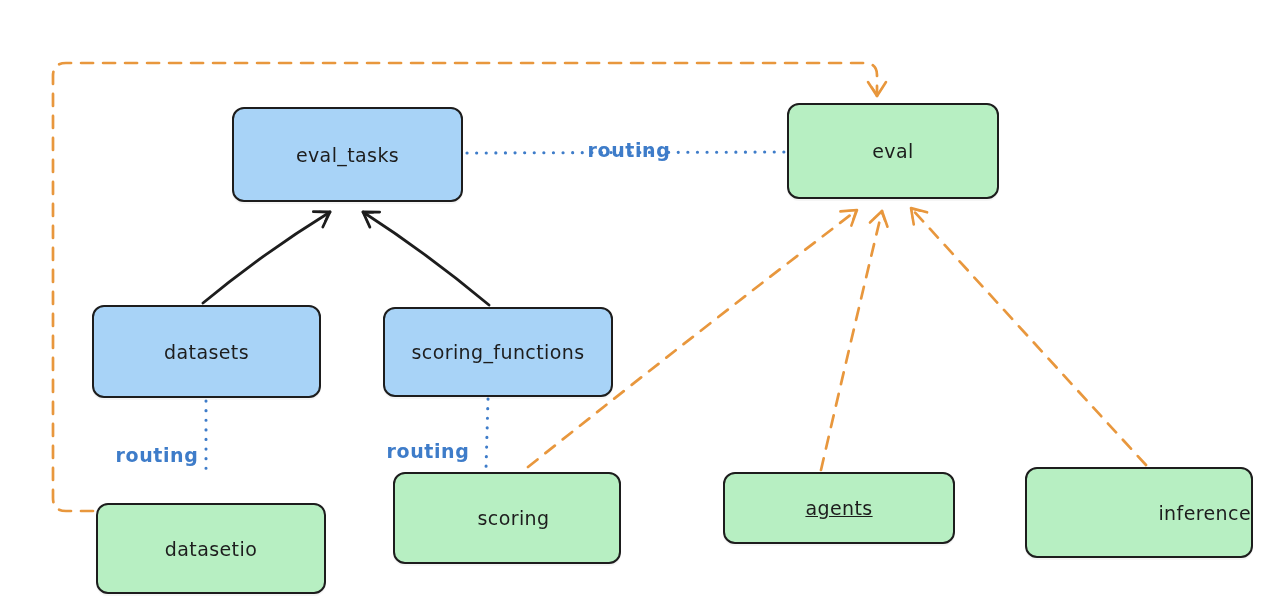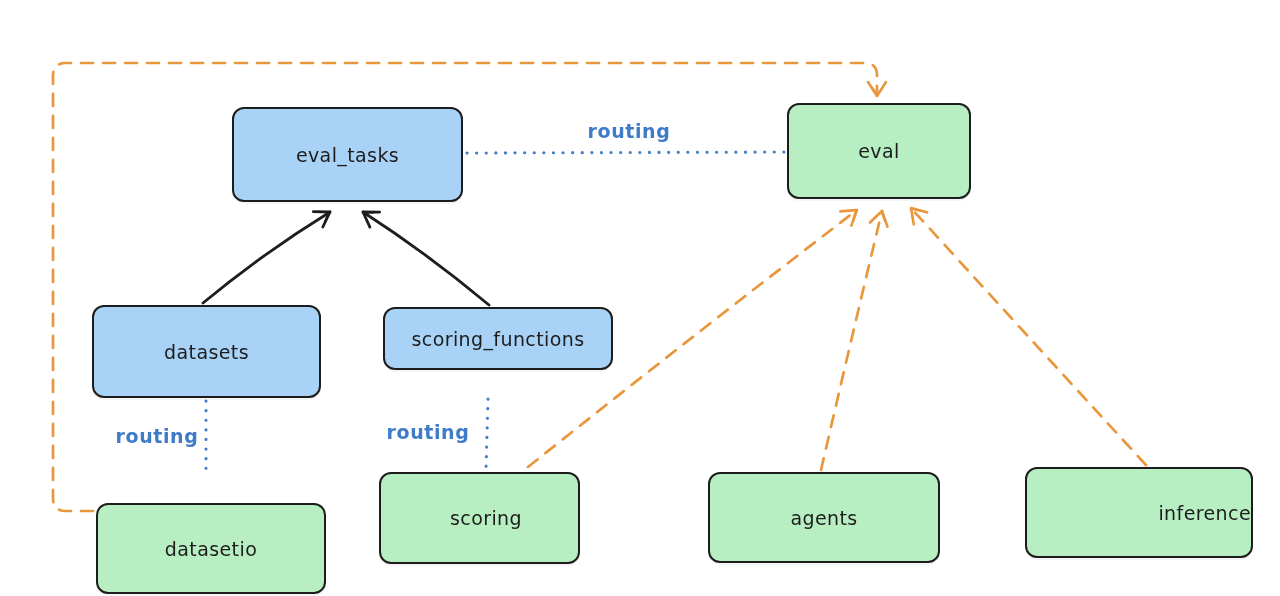--- a/index.html
+++ b/index.html
@@ -39,20 +39,21 @@
   .node.green { background: #b7efc2; }
 
   .edge-label {
     position: absolute;
     color: #3e7cc9;
     font-size: 19px;
     font-weight: bold;
     letter-spacing: 0.6px;
     white-space: nowrap;
     transform: translate(-50%, -50%);
+    margin-top: 19px;
   }
 </style>
 </head>
 <body>
 
 <div class="canvas">
 
   <svg class="edges" viewBox="0 0 1280 596">
     <defs>
       <marker id="ah-black" orient="auto" markerUnits="userSpaceOnUse" markerWidth="34" markerHeight="30" refX="0" refY="0" viewBox="-17 -13 34 26">
@@ -75,41 +76,41 @@
     <path d="M93,511 L66,511 Q53,511 53,498 L53,76 Q53,63 66,63 L864,63 Q877,63 877,75 L877,96" fill="none" stroke="#e8973d" stroke-width="2.7" stroke-linecap="round" stroke-dasharray="12 10" marker-end="url(#ah-orange)"></path>
     <path d="M528,467 Q700,330 857,210" fill="none" stroke="#e8973d" stroke-width="2.7" stroke-linecap="round" stroke-dasharray="12 10" marker-end="url(#ah-orange)"></path>
     <path d="M821,470 Q851,340 882,211" fill="none" stroke="#e8973d" stroke-width="2.7" stroke-linecap="round" stroke-dasharray="12 10" marker-end="url(#ah-orange)"></path>
     <path d="M1146,465 Q1022,330 911,208" fill="none" stroke="#e8973d" stroke-width="2.7" stroke-linecap="round" stroke-dasharray="12 10" marker-end="url(#ah-orange)"></path>
   </svg>
 
   <div class="node blue" style="left:232px; top:107px; width:231px; height:95px;">
     <span>eval_tasks</span>
   </div>
 
-  <div class="node green" style="left:787px; top:103px; width:184px; height:96px;">
+  <div class="node green" style="left:787px; top:103px; width:212px; height:96px;">
     <span>eval</span>
   </div>
 
   <div class="node blue" style="left:92px; top:305px; width:229px; height:93px;">
     <span>datasets</span>
   </div>
 
-  <div class="node blue" style="left:383px; top:307px; width:230px; height:63px;">
+  <div class="node blue" style="left:383px; top:307px; width:230px; height:90px;">
     <span>scoring_functions</span>
   </div>
 
   <div class="node green" style="left:96px; top:503px; width:230px; height:91px;">
     <span>datasetio</span>
   </div>
 
-  <div class="node green" style="left:379px; top:472px; width:201px; height:92px;padding-left:13px;">
+  <div class="node green" style="left:393px; top:472px; width:228px; height:92px;padding-left:13px;">
     <span>scoring</span>
   </div>
 
-  <div class="node green" style="left:708px; top:472px; width:232px; height:91px;">
+  <div class="node green" style="left:723px; top:472px; width:232px; height:72px;text-decoration:underline;">
     <span>agents</span>
   </div>
 
   <div class="node green" style="left:1025px; top:467px; width:228px; height:91px;justify-content:flex-end;">
     <span>inference</span>
   </div>
 
   <div class="edge-label" style="left:629px; top:131px;">routing</div>
   <div class="edge-label" style="left:157px; top:436px;">routing</div>
   <div class="edge-label" style="left:428px; top:432px;">routing</div>

